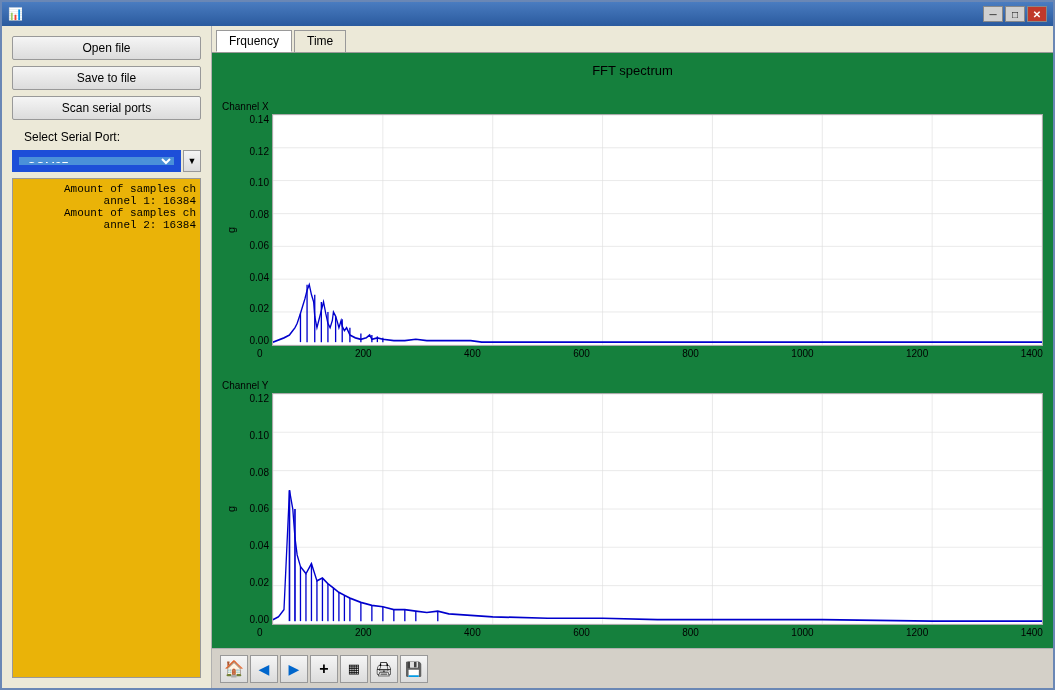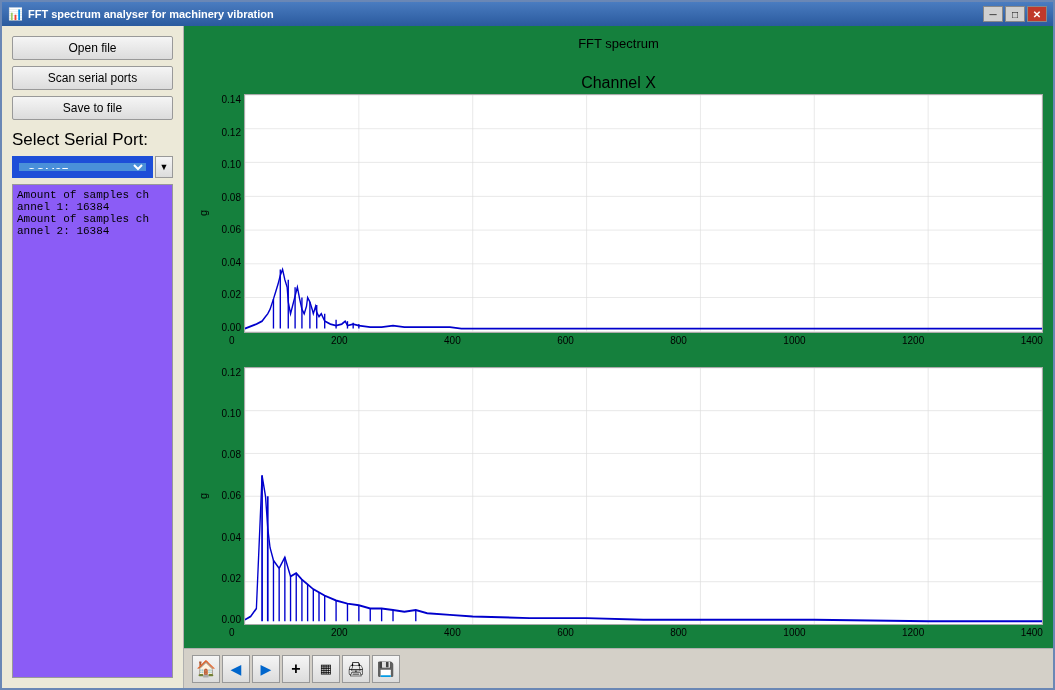--- a/index.html
+++ b/index.html
@@ -60,44 +60,45 @@
       color: white;
     }
 
     .main-content {
       display: flex;
       flex: 1;
       overflow: hidden;
     }
 
     .left-panel {
-      width: 182px;
+      width: 210px;
       background: #ece9d8;
       padding: 10px;
       display: flex;
       flex-direction: column;
       gap: 6px;
       border-right: 1px solid #b0b0b0;
     }
 
     .btn {
       background: linear-gradient(to bottom, #f5f5f5, #dcdcdc);
       border: 1px solid #999;
       padding: 4px 10px;
       cursor: pointer;
       font-size: 12px;
       text-align: center;
       border-radius: 2px;
       width: 100%;
     }
 
     .label {
-      font-size: 17px;
+      font-size: 12px;
       color: #000;
       margin-top: 4px;
+      margin-left: 12px;
     }
 
     .select-wrapper {
       display: flex;
       align-items: center;
       gap: 2px;
     }
 
     .select-wrapper select {
       background: #4a90d9;
@@ -116,29 +117,30 @@
       border: 1px solid #999;
       display: flex;
       align-items: center;
       justify-content: center;
       cursor: pointer;
       font-size: 9px;
     }
 
     .log-area {
       flex: 1;
-      background: #8b5cf6;
+      background: #eab308;
       border: 1px solid #999;
       padding: 4px;
       font-family: 'Courier New', monospace;
       font-size: 11px;
       overflow-y: scroll;
       white-space: pre-wrap;
       color: #000;
       position: relative;
+      text-align: right;
     }
 
     .right-panel {
       flex: 1;
       display: flex;
       flex-direction: column;
       background: #d4d0c8;
       overflow: hidden;
     }
 
@@ -184,22 +186,22 @@
     }
 
     .chart-container {
       flex: 1;
       display: flex;
       flex-direction: column;
       position: relative;
     }
 
     .chart-title {
-      text-align: center;
-      font-size: 16px;
+      text-align: left;
+      font-size: 10px;
       margin-bottom: 2px;
     }
 
     .x-axis {
       display: flex;
       justify-content: space-between;
       padding-left: 35px;
       font-size: 10px;
       margin-top: 2px;
     }
@@ -261,54 +263,57 @@
       border: 1px solid #aaa;
     }
   </style>
 </head>
 <body>
 
 <div class="window">
 
   <div class="title-bar">
     <span class="title-bar-icon">📊</span>
-    <span>FFT spectrum analyser for machinery vibration</span>
     <div class="title-bar-controls">
       <div class="title-bar-btn">─</div>
       <div class="title-bar-btn">□</div>
       <div class="title-bar-btn close">✕</div>
     </div>
   </div>
 
   <div class="main-content">
 
     <div class="left-panel">
       <button class="btn">Open file</button>
+      <button class="btn">Save to file</button>
       <button class="btn">Scan serial ports</button>
-      <button class="btn">Save to file</button>
 
       <div class="label">Select Serial Port:</div>
       <div class="select-wrapper">
         <select>
           <option>COM37</option>
         </select>
         <div class="dropdown-arrow">▼</div>
       </div>
 
 
       <div style="flex:1; position:relative; display:flex; flex-direction:column;">
         <div class="log-area" style="flex:1;">Amount of samples ch
 annel 1: 16384
 Amount of samples ch
 annel 2: 16384</div>
       </div>
     </div>
 
     <div class="right-panel">
 
+      <div class="tabs">
+        <div class="tab active">Frquency</div>
+        <div class="tab">Time</div>
+      </div>
 
       <div class="chart-area">
 
         <div class="fft-title">FFT spectrum</div>
 
         <div class="chart-container">
           <div class="chart-title">Channel X</div>
           <div class="y-axis-wrapper" style="flex:1; position:relative;">
             <div style="position:relative; width:18px; display:flex; align-items:center; justify-content:center;">
               <span style="font-size:11px; transform:rotate(-90deg); white-space:nowrap; position:absolute;">g</span>
@@ -367,20 +372,21 @@
             <span>400</span>
             <span>600</span>
             <span>800</span>
             <span>1000</span>
             <span>1200</span>
             <span>1400</span>
           </div>
         </div>
 
         <div class="chart-container">
+          <div class="chart-title">Channel Y</div>
           <div class="y-axis-wrapper" style="flex:1; position:relative;">
             <div style="position:relative; width:18px; display:flex; align-items:center; justify-content:center;">
               <span style="font-size:11px; transform:rotate(-90deg); white-space:nowrap; position:absolute;">g</span>
             </div>
             <div class="y-axis-labels">
               <span>0.12</span>
               <span>0.10</span>
               <span>0.08</span>
               <span>0.06</span>
               <span>0.04</span>

